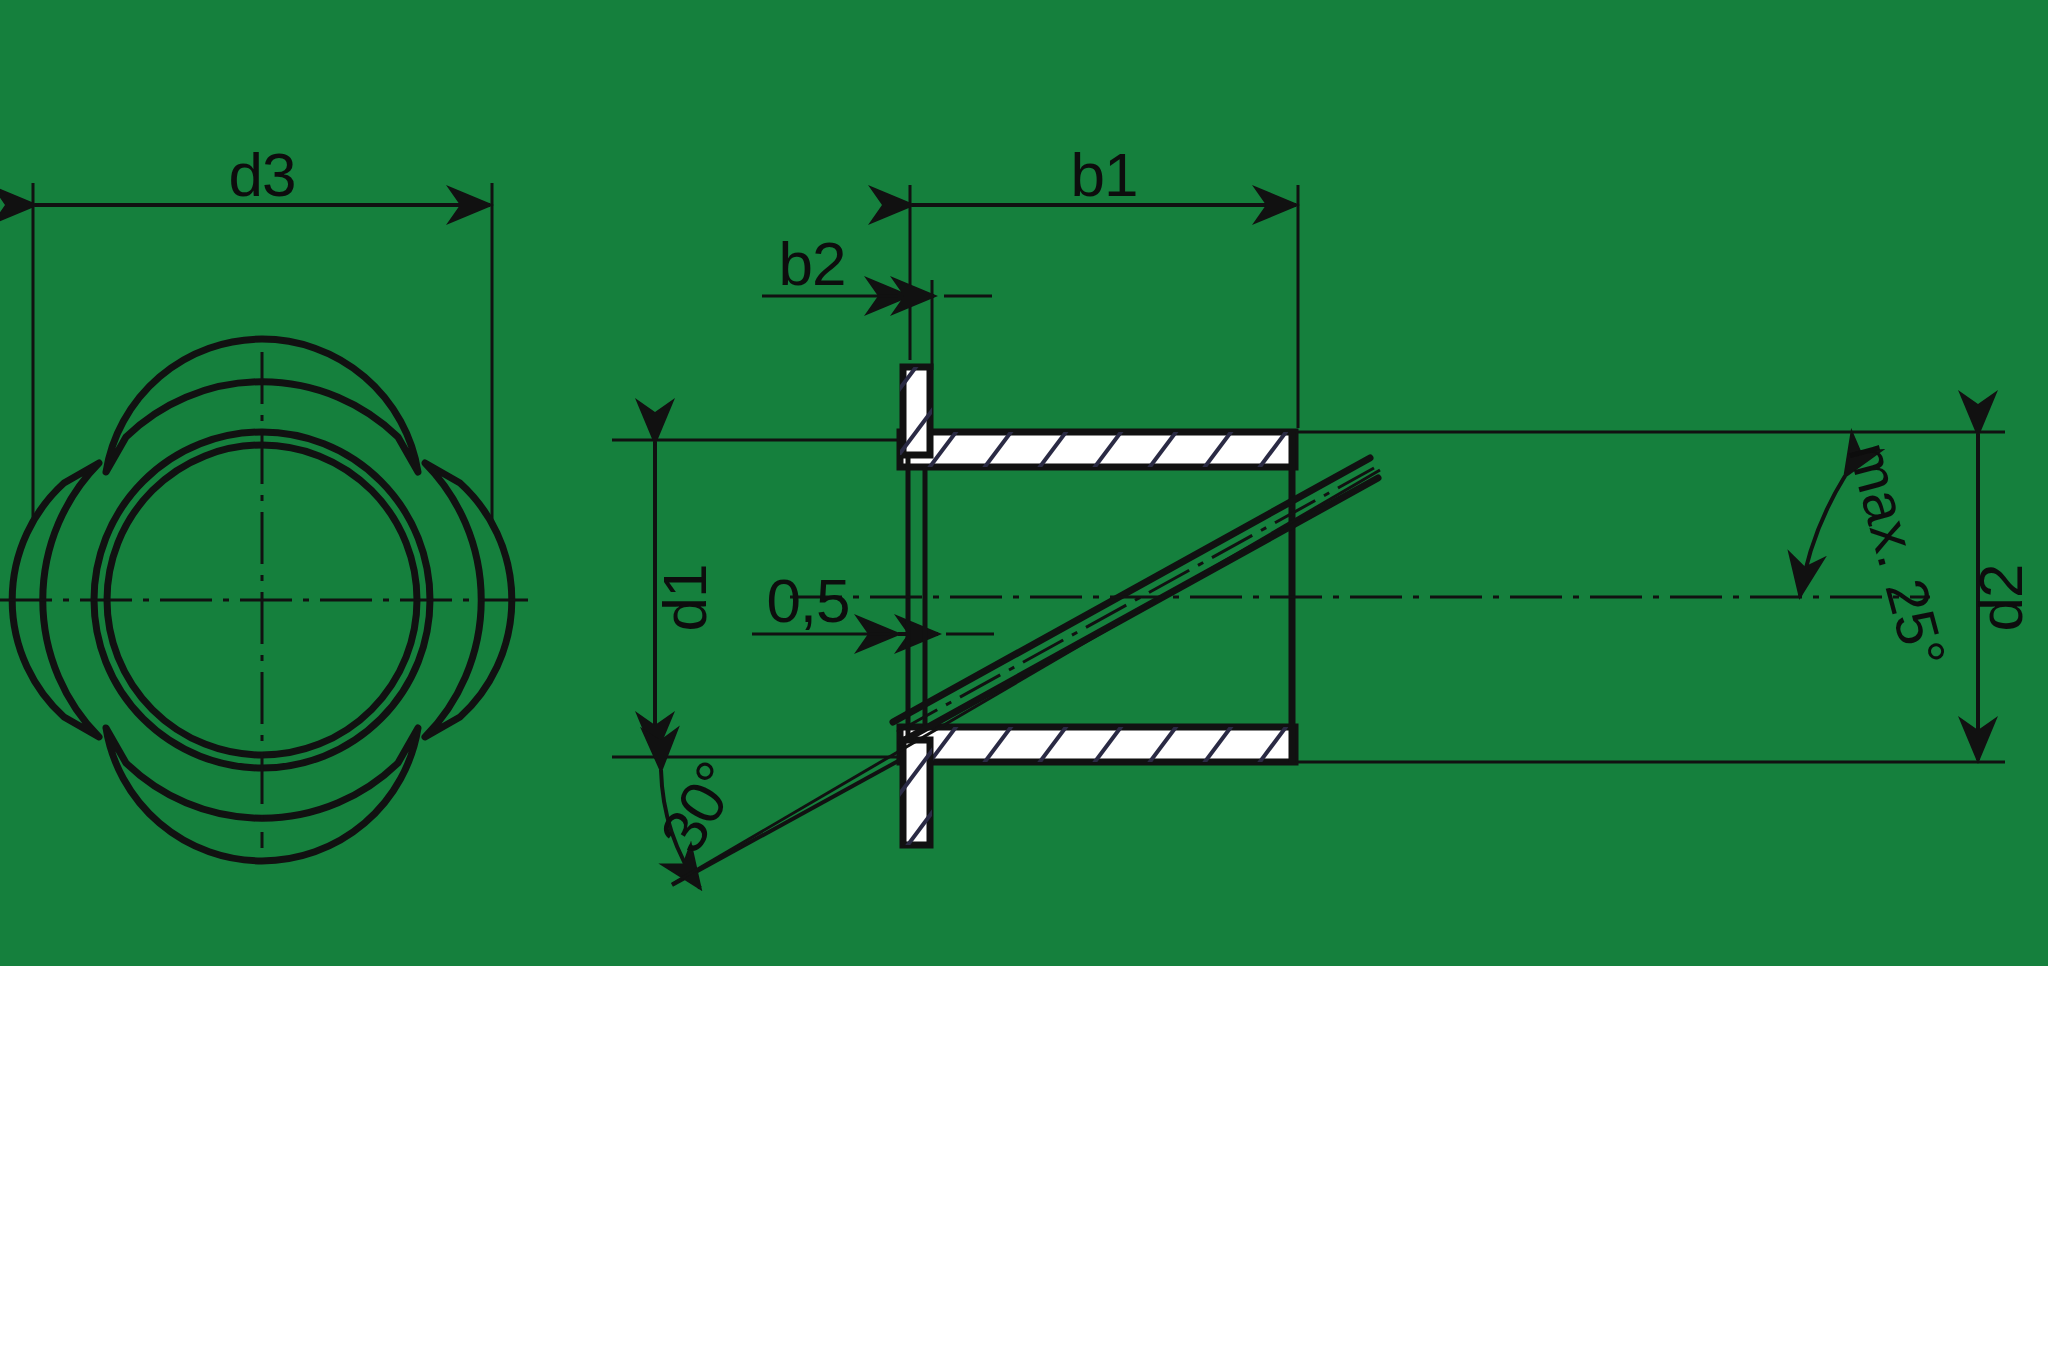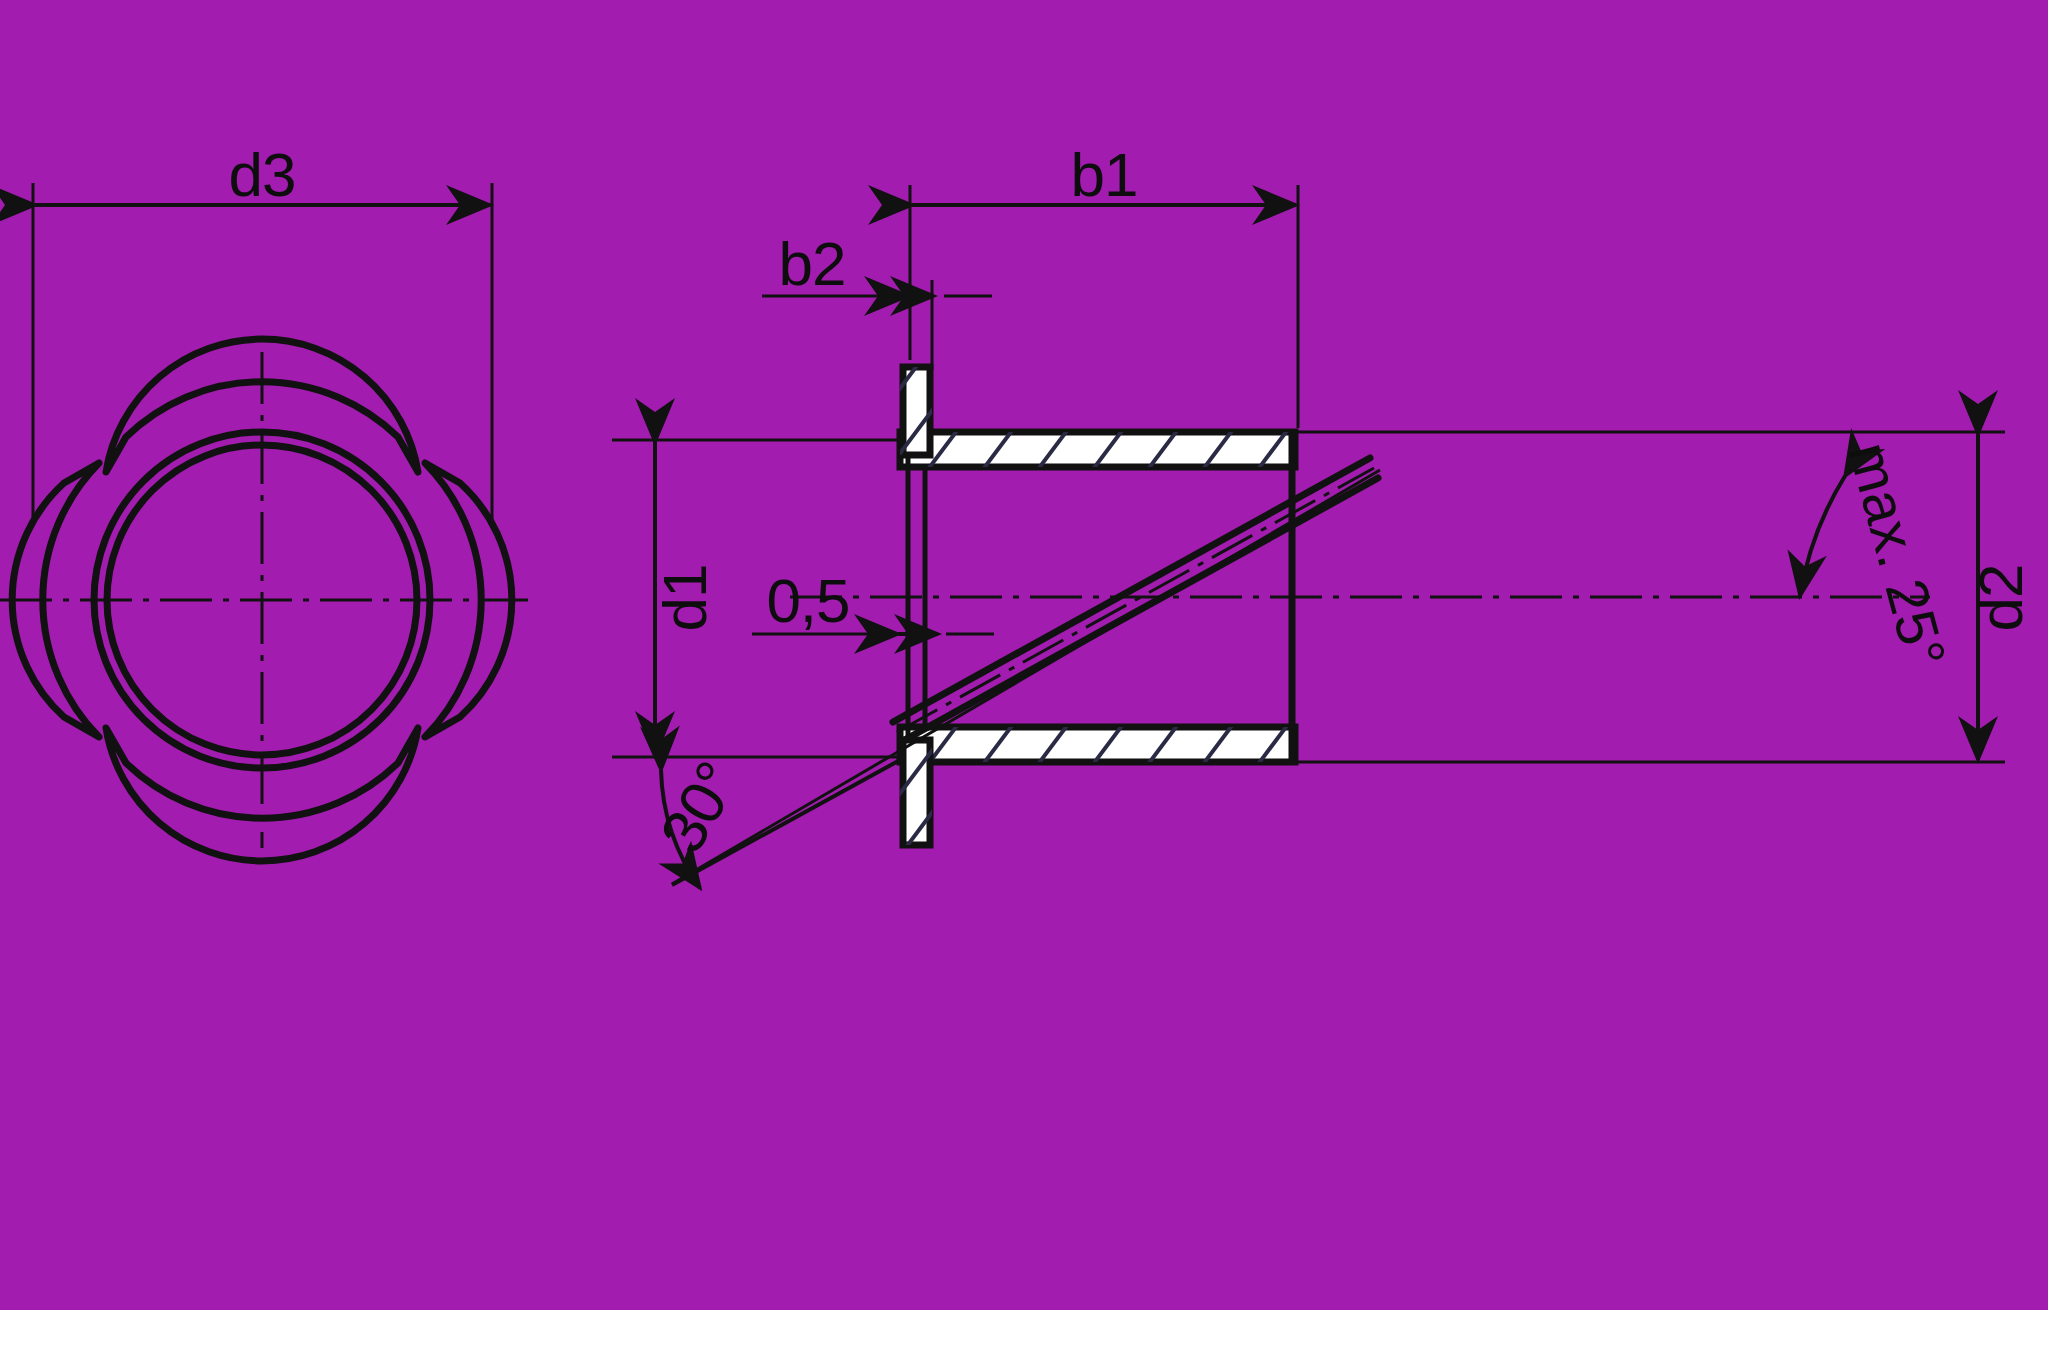--- a/index.html
+++ b/index.html
@@ -9,22 +9,22 @@
   }
   body {
     width: 2048px;
     height: 1365px;
     font-family: "Liberation Sans", sans-serif;
     overflow: hidden;
   }
   #sheet {
     position: relative;
     width: 2048px;
-    height: 1310px;
-    background: #a21caf;
+    height: 966px;
+    background: #15803d;
   }
   svg.drawing {
     position: absolute;
     left: 0;
     top: 0;
     width: 2048px;
     height: 1365px;
   }
   .txt {
     font-family: "Liberation Sans", sans-serif;

